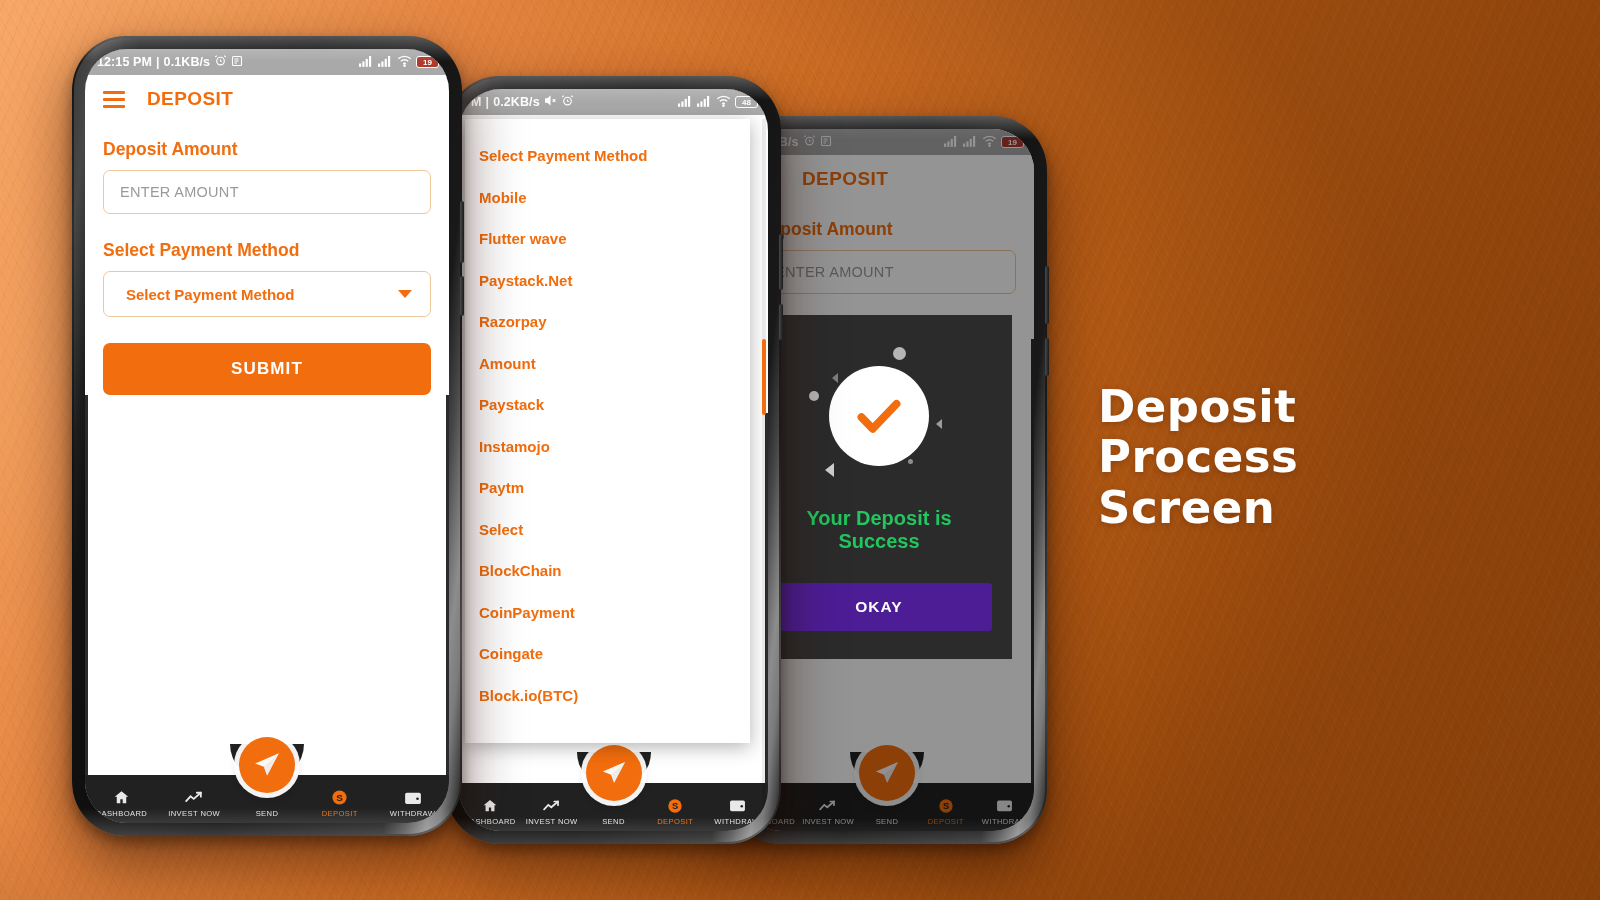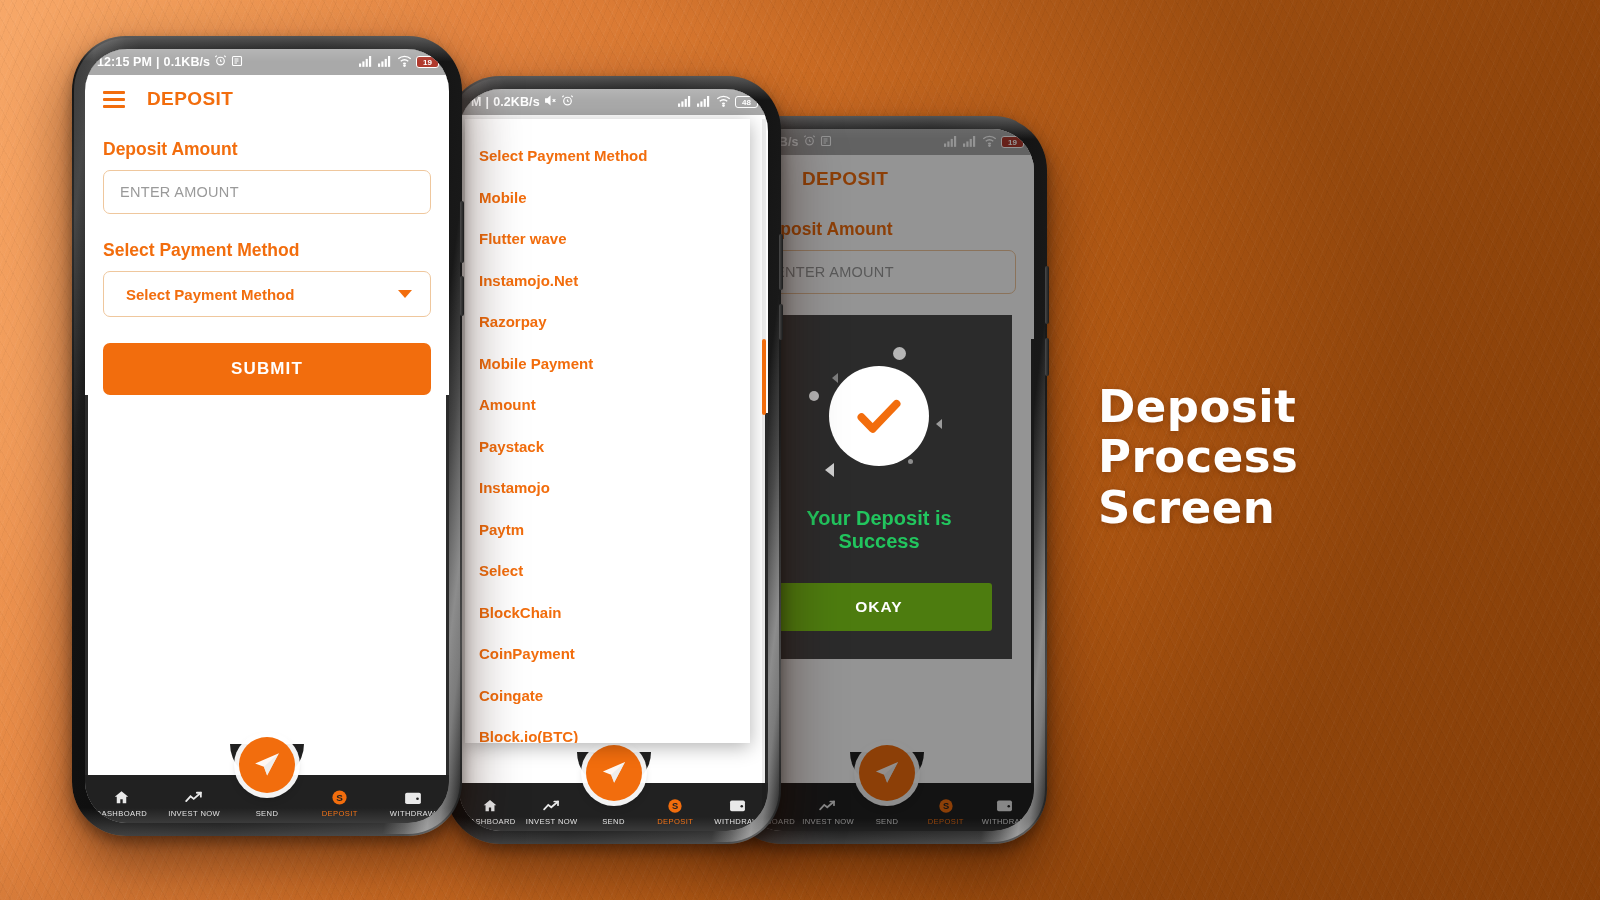--- a/index.html
+++ b/index.html
@@ -245,21 +245,21 @@
     position:absolute; width:0;height:0;
     border-top:5px solid transparent; border-bottom:5px solid transparent;
   }
   .dlg-text {
     text-align:center; color:#22c55e;
     font-size:20px; font-weight:bold;
     margin-top: 16px;
   }
   .okay-btn {
     margin-top: 30px; height:48px; border-radius:3px;
-    background:#4d7c0f; color:#fff;
+    background:#4c1d95; color:#fff;
     display:flex;align-items:center;justify-content:center;
     font-size:15.5px; font-weight:bold; letter-spacing:1px;
     cursor:pointer;
   }
 
   
   #caption {
     position:absolute;
     left: 1098px; top: 382px; width: 404px;
     text-align:left;
@@ -479,23 +479,22 @@
         <div class="field" style="height:46px;"></div>
         <div class="select-box" style="margin-top:74px;"></div>
         <div class="submit-btn" style="margin-top:30px;"></div>
       </div>
 
       <div class="dd-panel">
         <div class="dd-list" id="dd-list">
             <div class="dd-item">Select Payment Method</div>
             <div class="dd-item">Mobile</div>
             <div class="dd-item">Flutter wave</div>
-            <div class="dd-item">Instamojo.Net</div>
+            <div class="dd-item">Paystack.Net</div>
             <div class="dd-item">Razorpay</div>
-            <div class="dd-item">Mobile Payment</div>
             <div class="dd-item">Amount</div>
             <div class="dd-item">Paystack</div>
             <div class="dd-item">Instamojo</div>
             <div class="dd-item">Paytm</div>
             <div class="dd-item">Select</div>
             <div class="dd-item">BlockChain</div>
             <div class="dd-item">CoinPayment</div>
             <div class="dd-item">Coingate</div>
             <div class="dd-item">Block.io(BTC)</div>
           </div>

